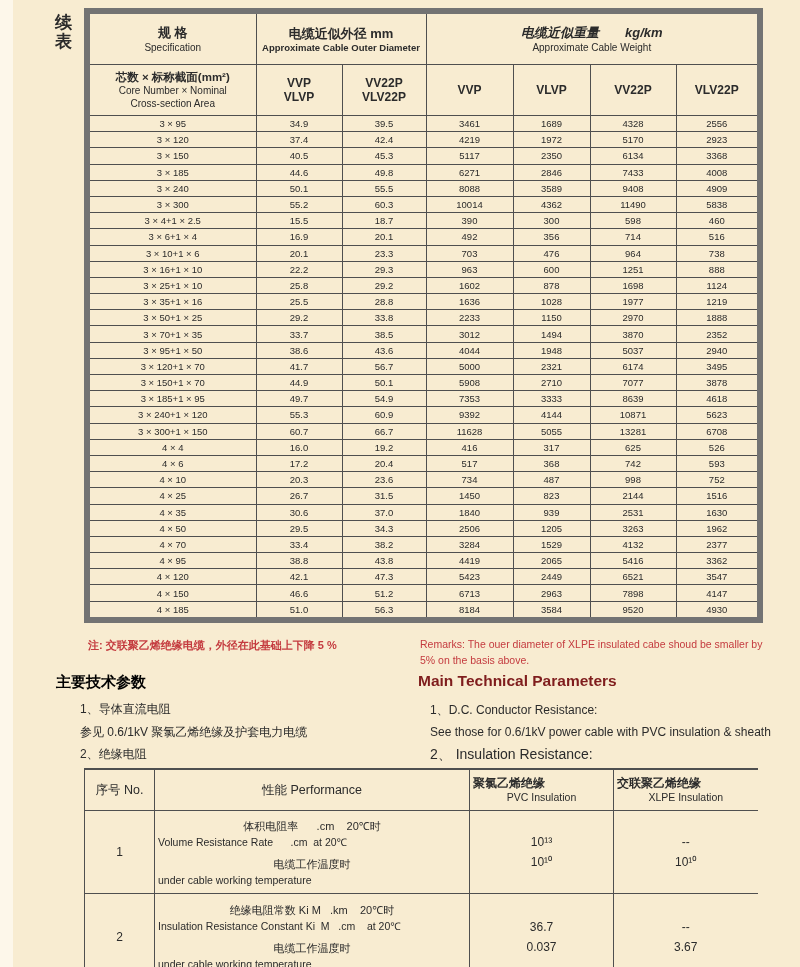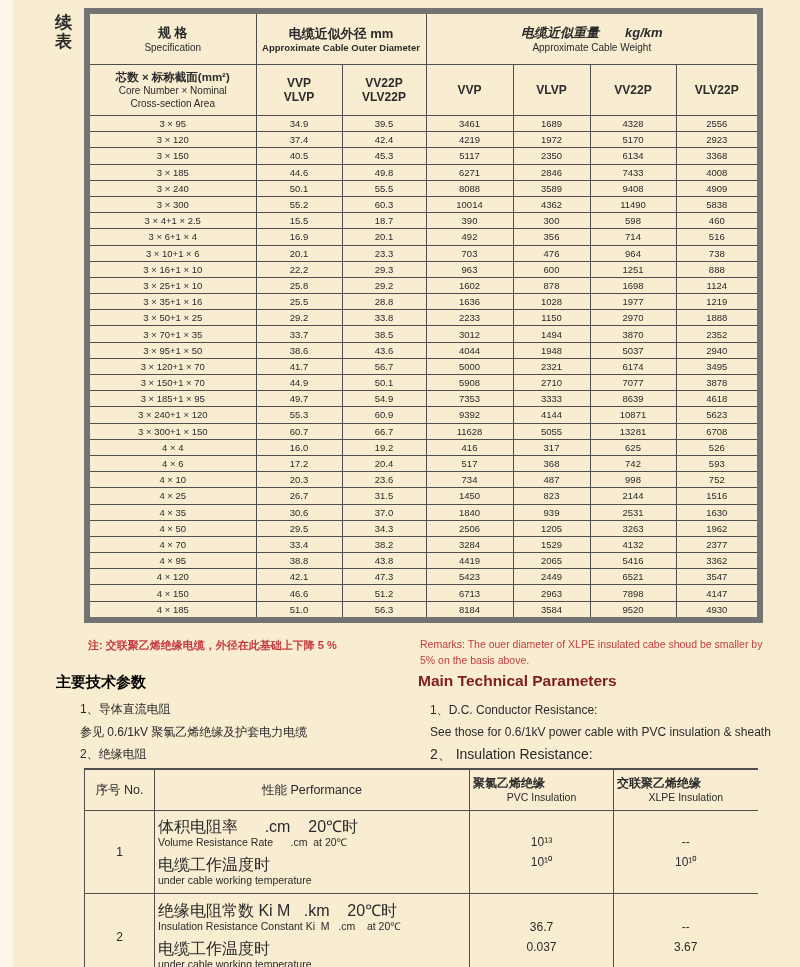--- a/index.html
+++ b/index.html
@@ -63,21 +63,21 @@
   }
   .ptable { border-top:2px solid #4f4f4f; }
   .ptable th, .ptable td { border-left:1px solid #4f4f4f; border-bottom:1.5px solid #4f4f4f; padding:3px; }
   .ptable th:last-child, .ptable td:last-child { border-right:none; }
   .ptable thead th { height:34px; text-align:center; vertical-align:middle; font-weight:400; }
   .ptable tbody tr.r1 td { height:76px; }
   .ptable tbody tr.r2 td { height:79px; }
   .ptable tbody tr:last-child td { border-bottom:2px solid #a16207; }
   .pno { text-align:center; vertical-align:middle; font-size:12px; }
   .pperf { text-align:left; vertical-align:middle; padding:4px 6px 4px 12px; }
-  .pperf .cn { font-size:16px; line-height:17px; white-space:pre-wrap; }
+  .pperf .cn { font-size:11px; line-height:17px; white-space:pre-wrap;text-align:center; }
   .pperf .en { font-size:10.5px; line-height:14px; white-space:pre-wrap; }
   .pperf .gap { height:7px; }
   .pval { text-align:center; vertical-align:middle; font-size:12px; }
   .pval div { line-height:20px; }
   .phead-cn { font-size:12px; font-weight:700; line-height:15px; text-align:left; }
   .phead-en { font-size:10.5px; line-height:13px; text-align:center; }
   .phead-mix { font-size:12.5px; font-weight:500; }
 </style>
 </head>
 <body>

